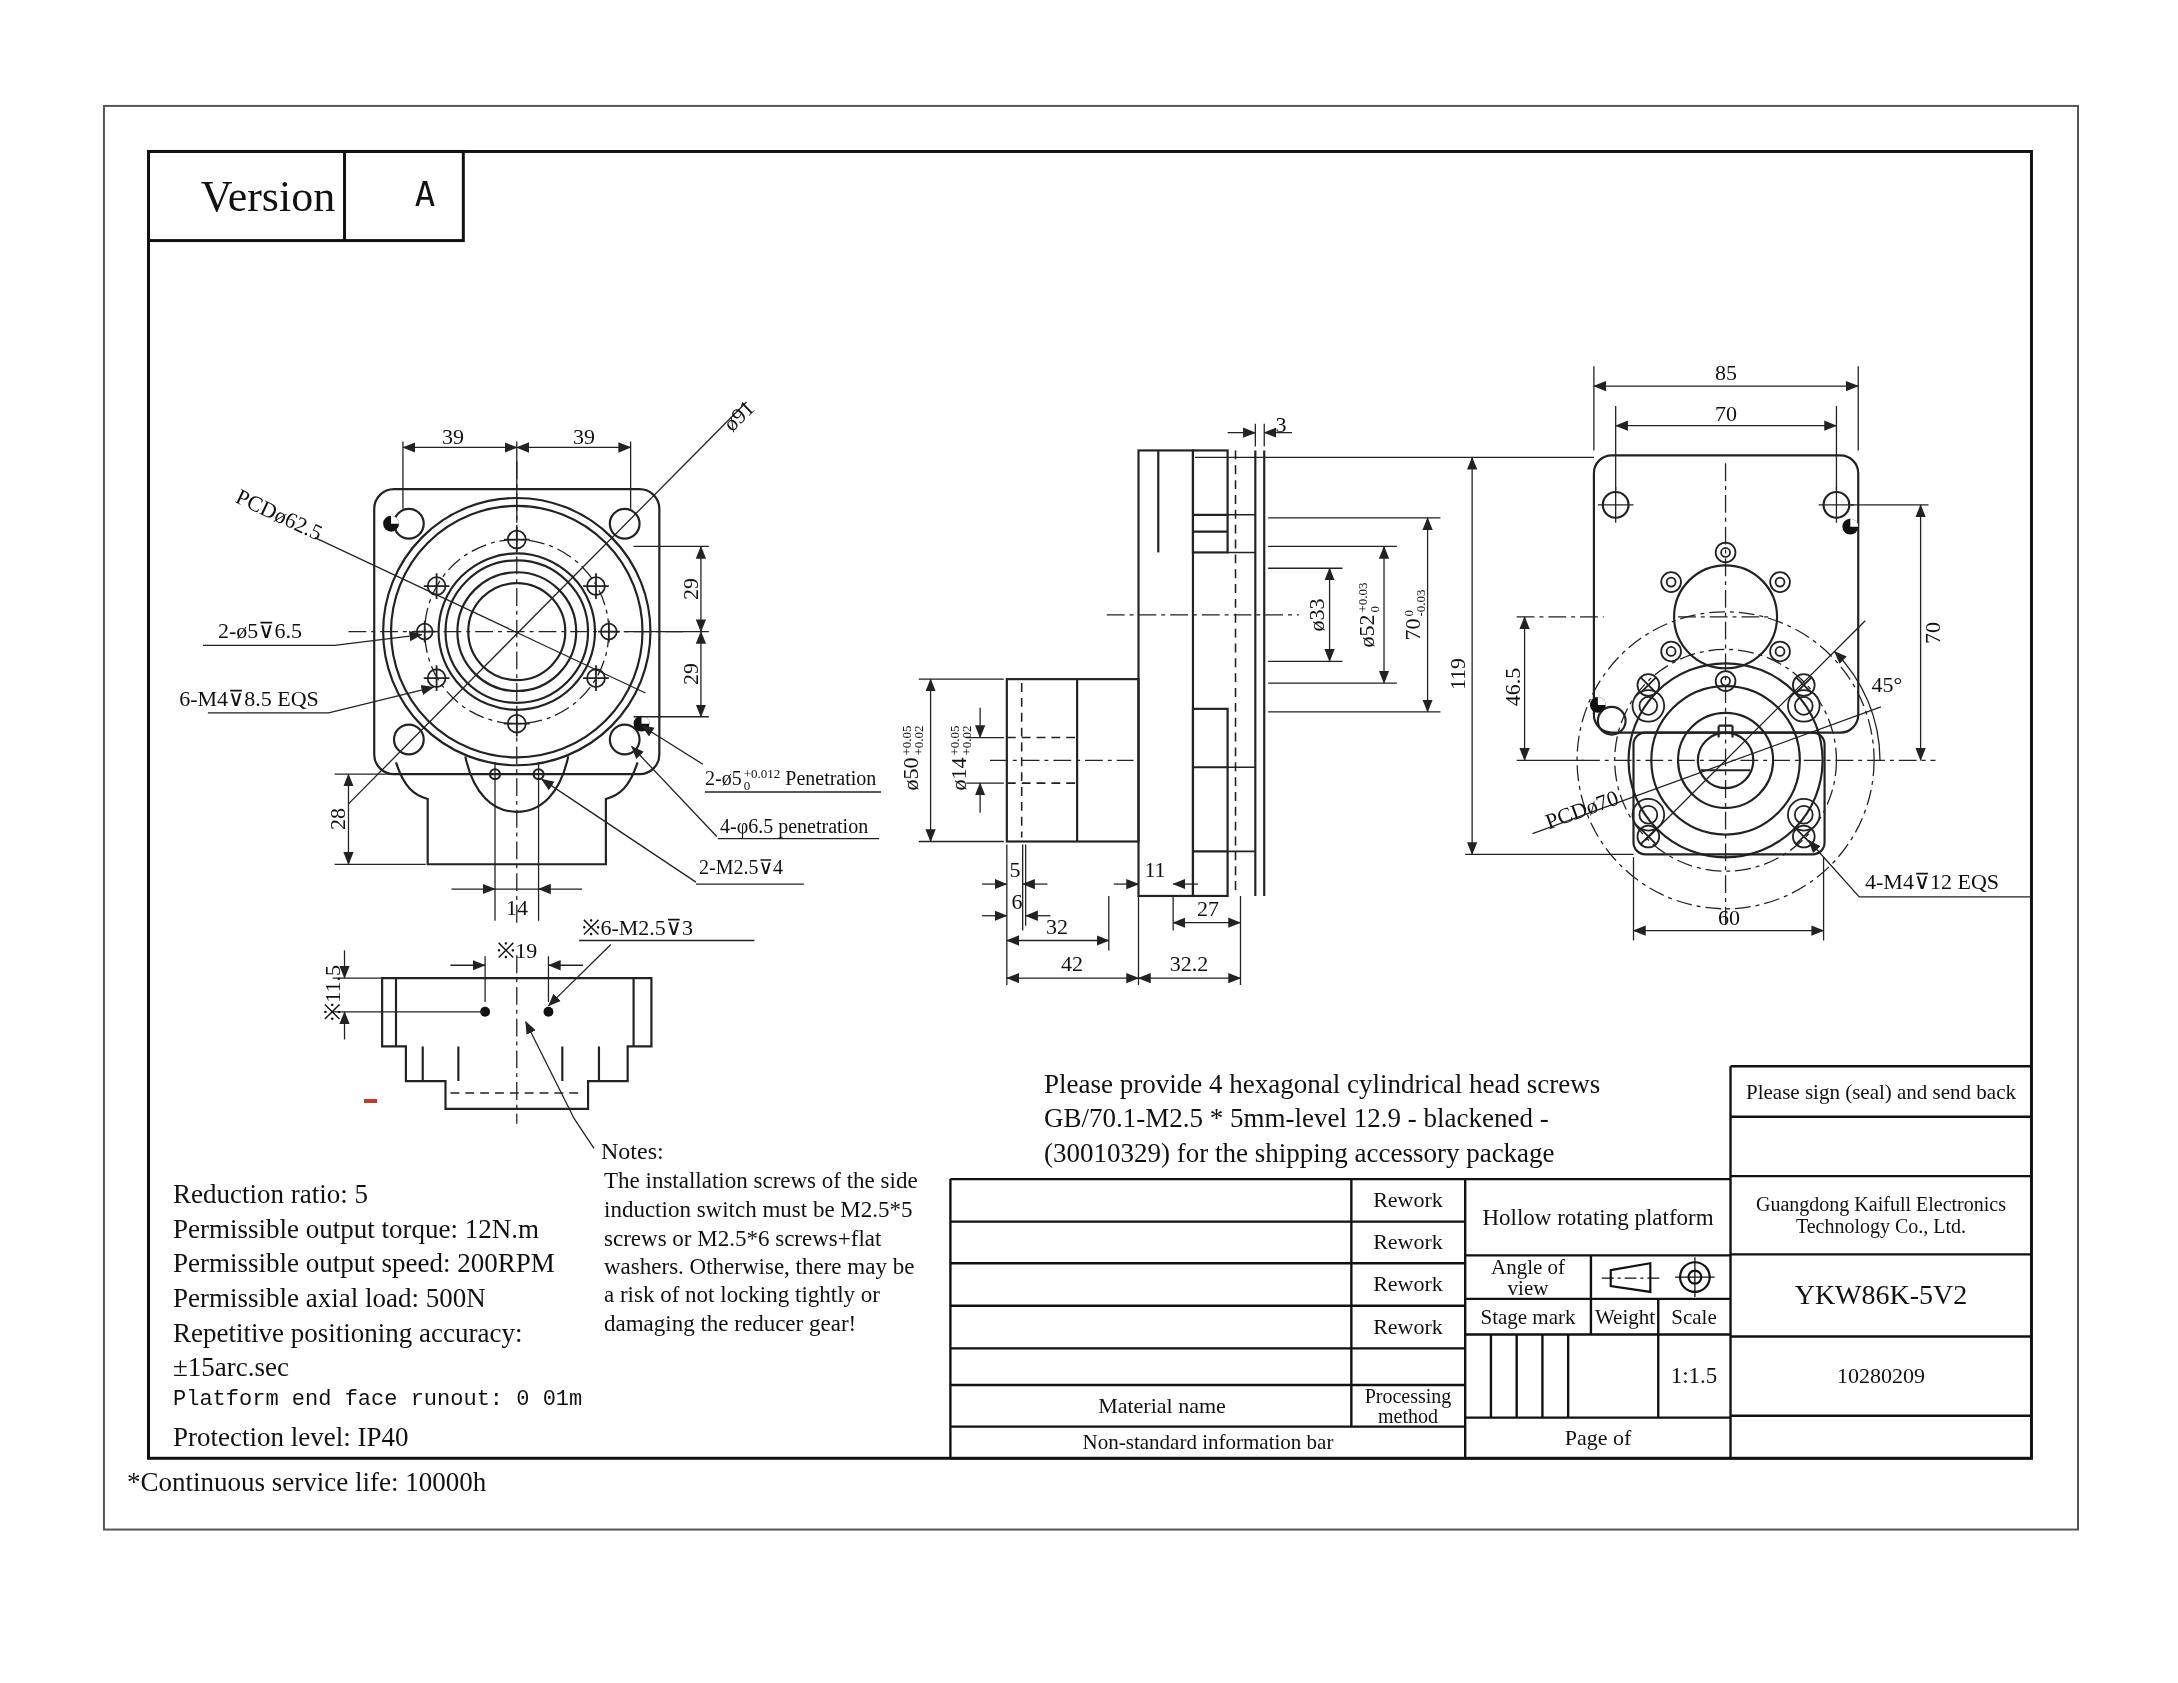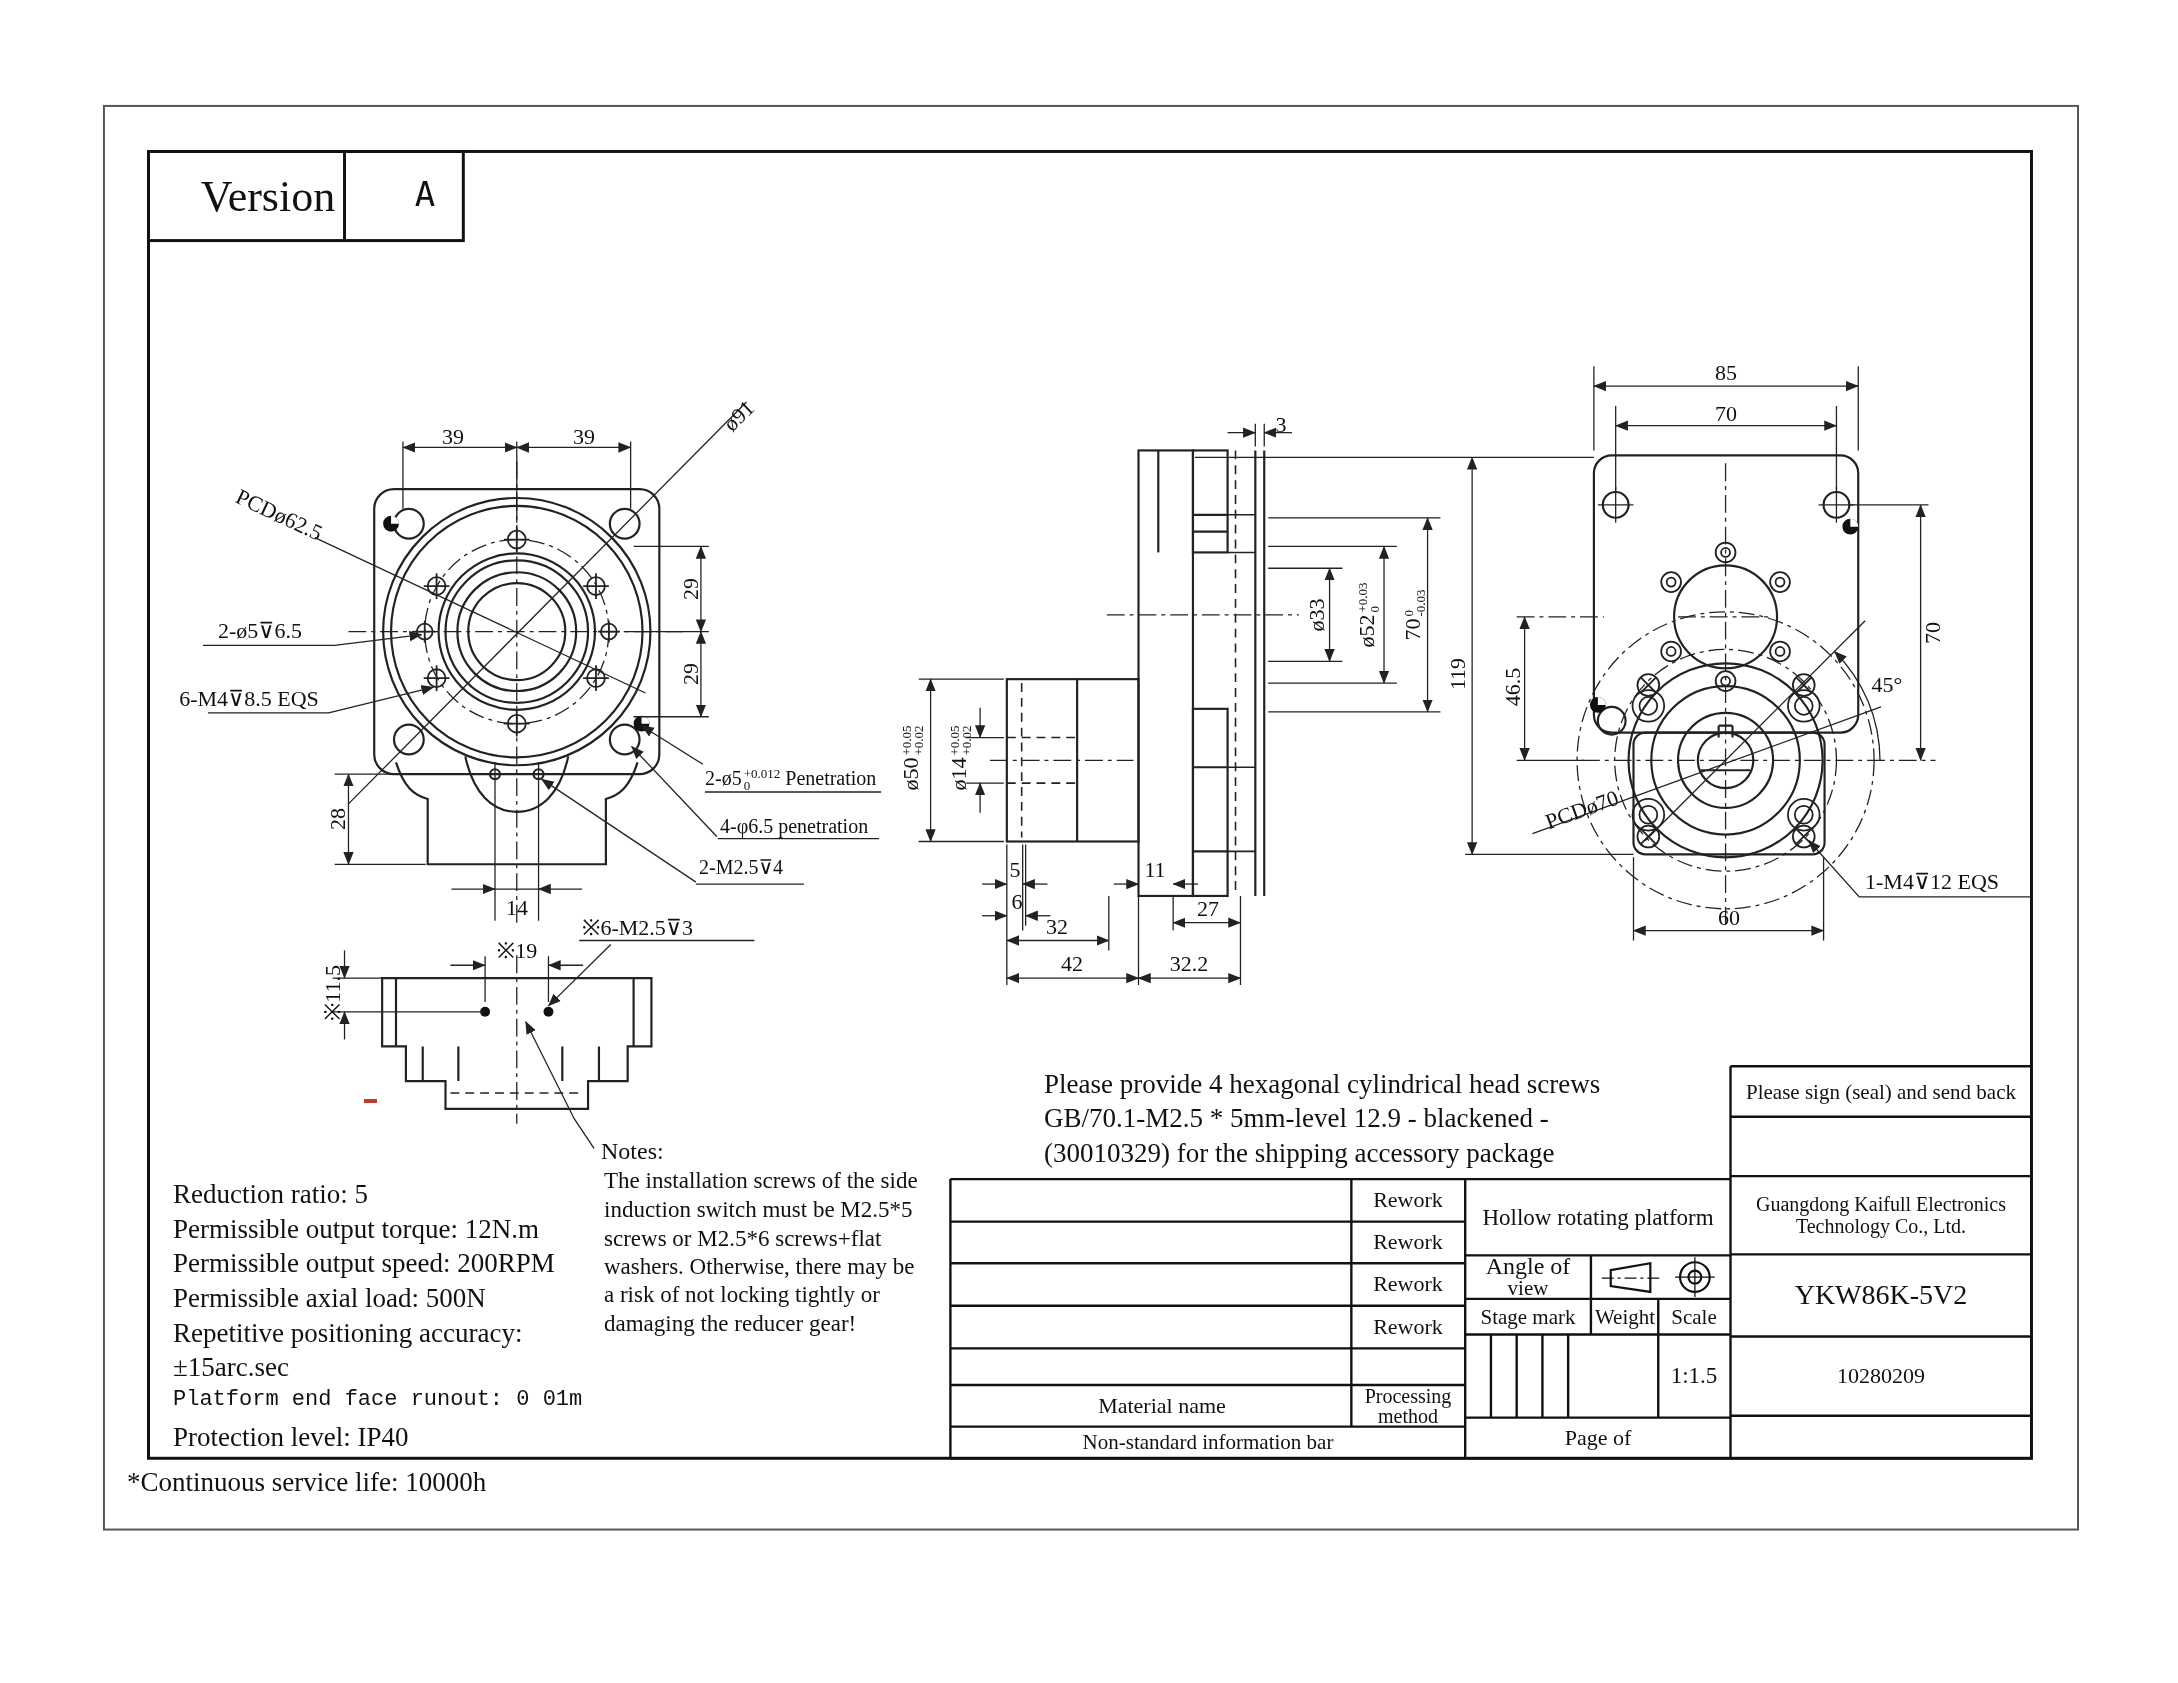--- a/index.html
+++ b/index.html
@@ -340,21 +340,21 @@
         <span>+0.02</span>
       </span>
 </div>
 
 <div class="dim" style="left:1726px;top:373px;">85</div>
 <div class="dim" style="left:1726px;top:414px;">70</div>
 <div class="dim rot" style="left:1933px;top:633px;">70</div>
 <div class="dim rot" style="left:1513px;top:687px;">46.5</div>
 <div class="dim" style="left:1887px;top:685px;">45°</div>
 <div class="dim" style="left:1582px;top:810px;transform:translate(-50%,-50%) rotate(-20deg);">PCDø70</div>
-<div class="dim leftal" style="left:1865px;top:871px;">1-M4⊽12 EQS</div>
+<div class="dim leftal" style="left:1865px;top:871px;">4-M4⊽12 EQS</div>
 <div class="dim" style="left:1729px;top:918px;">60</div>
 
 <div>
   <div class="blocktext" style="left:1044px;top:1071px;font-size:27px;">Please provide 4 hexagonal cylindrical head screws</div>
   <div class="blocktext" style="left:1044px;top:1105px;font-size:27px;">GB/70.1-M2.5 * 5mm-level 12.9 - blackened -</div>
   <div class="blocktext" style="left:1044px;top:1140px;font-size:27px;">(30010329) for the shipping accessory package</div>
 </div>
 
 <div>
   <div class="blocktext" style="left:601px;top:1139px;font-size:24px;">Notes:</div>
@@ -380,21 +380,21 @@
 <div>
   <div class="cell" style="left:1408px;top:1200px;font-size:22px;">Rework</div>
   <div class="cell" style="left:1408px;top:1242px;font-size:22px;">Rework</div>
   <div class="cell" style="left:1408px;top:1284px;font-size:22px;">Rework</div>
   <div class="cell" style="left:1408px;top:1327px;font-size:22px;">Rework</div>
   <div class="cell" style="left:1150px;top:1406px;font-size:22px;margin-left:12px;">Material name</div>
   <div class="cell" style="left:1408px;top:1396px;font-size:20px;">Processing</div>
   <div class="cell" style="left:1408px;top:1416px;font-size:20px;">method</div>
   <div class="cell" style="left:1208px;top:1442px;font-size:21px;">Non-standard information bar</div>
   <div class="cell" style="left:1598px;top:1218px;font-size:23px;">Hollow rotating platform</div>
-  <div class="cell" style="left:1528px;top:1267px;font-size:24px;">Angle of</div>
+  <div class="cell" style="left:1528px;top:1267px;font-size:21px;">Angle of</div>
   <div class="cell" style="left:1528px;top:1288px;font-size:21px;">view</div>
   <div class="cell" style="left:1528px;top:1317px;font-size:21px;">Stage mark</div>
   <div class="cell" style="left:1625px;top:1317px;font-size:21px;">Weight</div>
   <div class="cell" style="left:1694px;top:1317px;font-size:21px;">Scale</div>
   <div class="cell" style="left:1694px;top:1376px;font-size:23px;">1:1.5</div>
   <div class="cell" style="left:1598px;top:1438px;font-size:22px;">Page of</div>
   <div class="cell" style="left:1881px;top:1092px;font-size:21px;">Please sign (seal) and send back</div>
   <div class="cell" style="left:1881px;top:1204px;font-size:20px;">Guangdong Kaifull Electronics</div>
   <div class="cell" style="left:1881px;top:1226px;font-size:20px;">Technology Co., Ltd.</div>
   <div class="cell" style="left:1881px;top:1295px;font-size:28px;">YKW86K-5V2</div>

